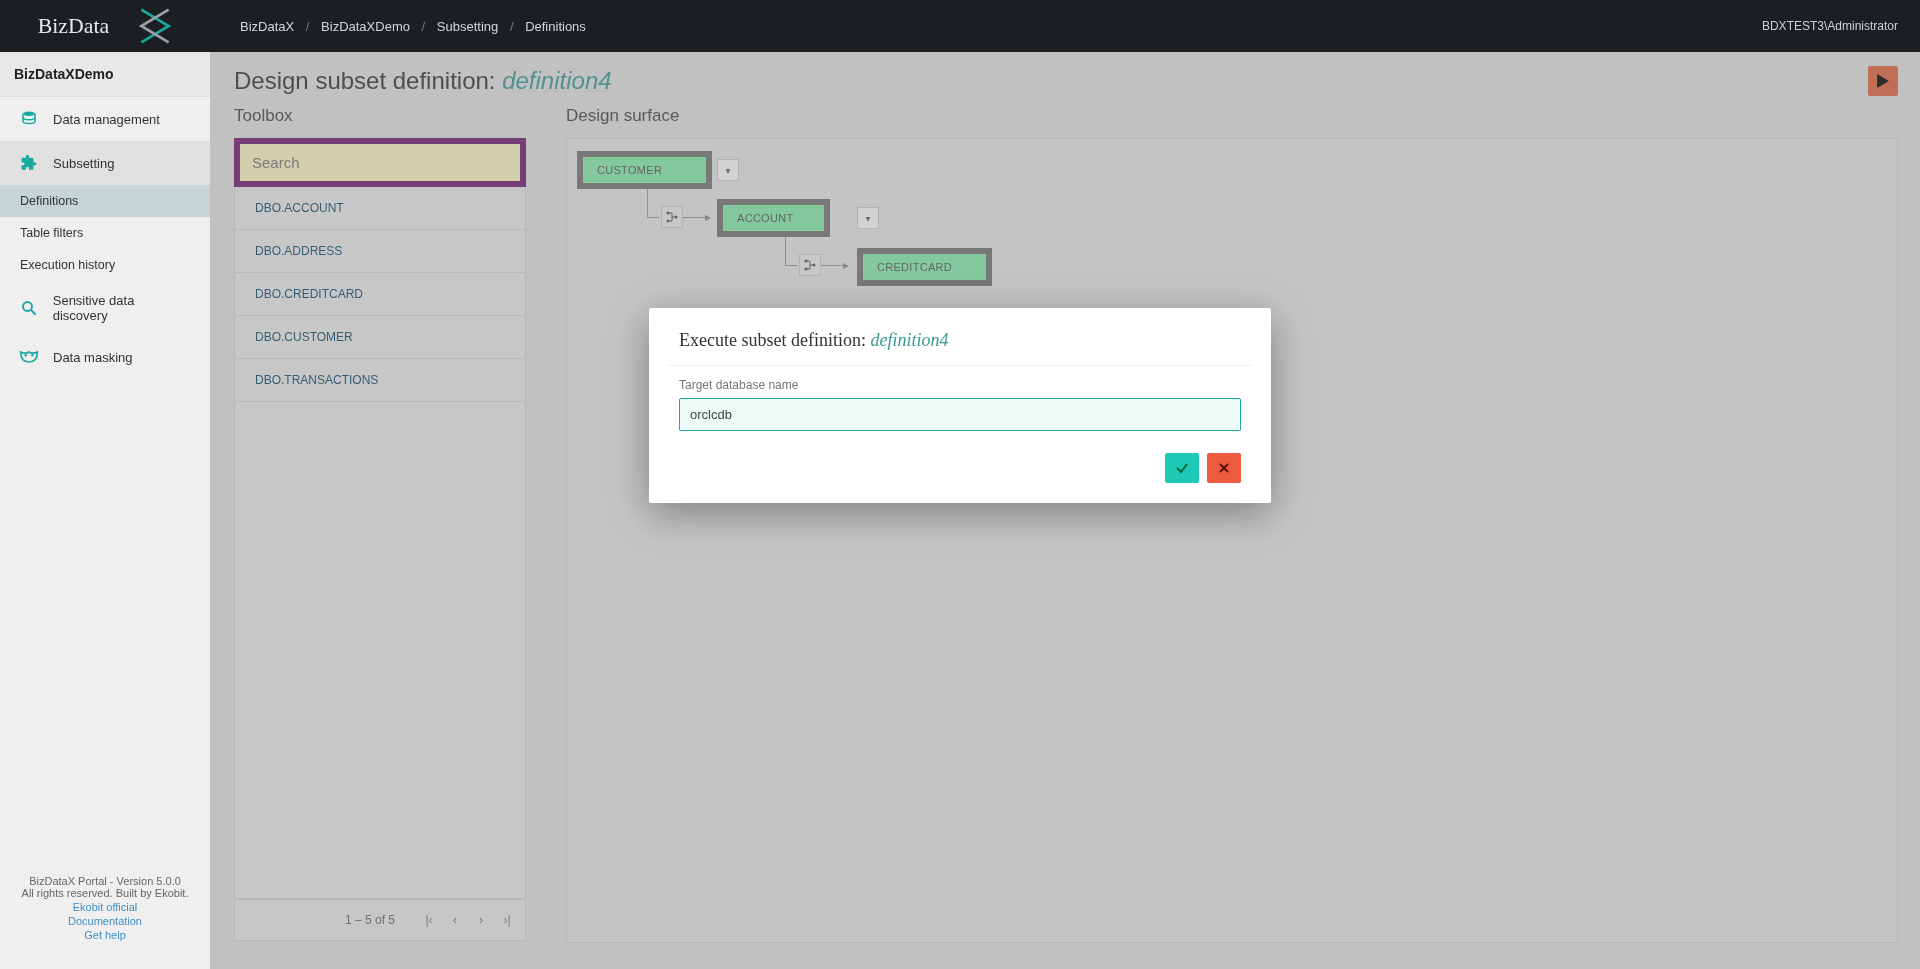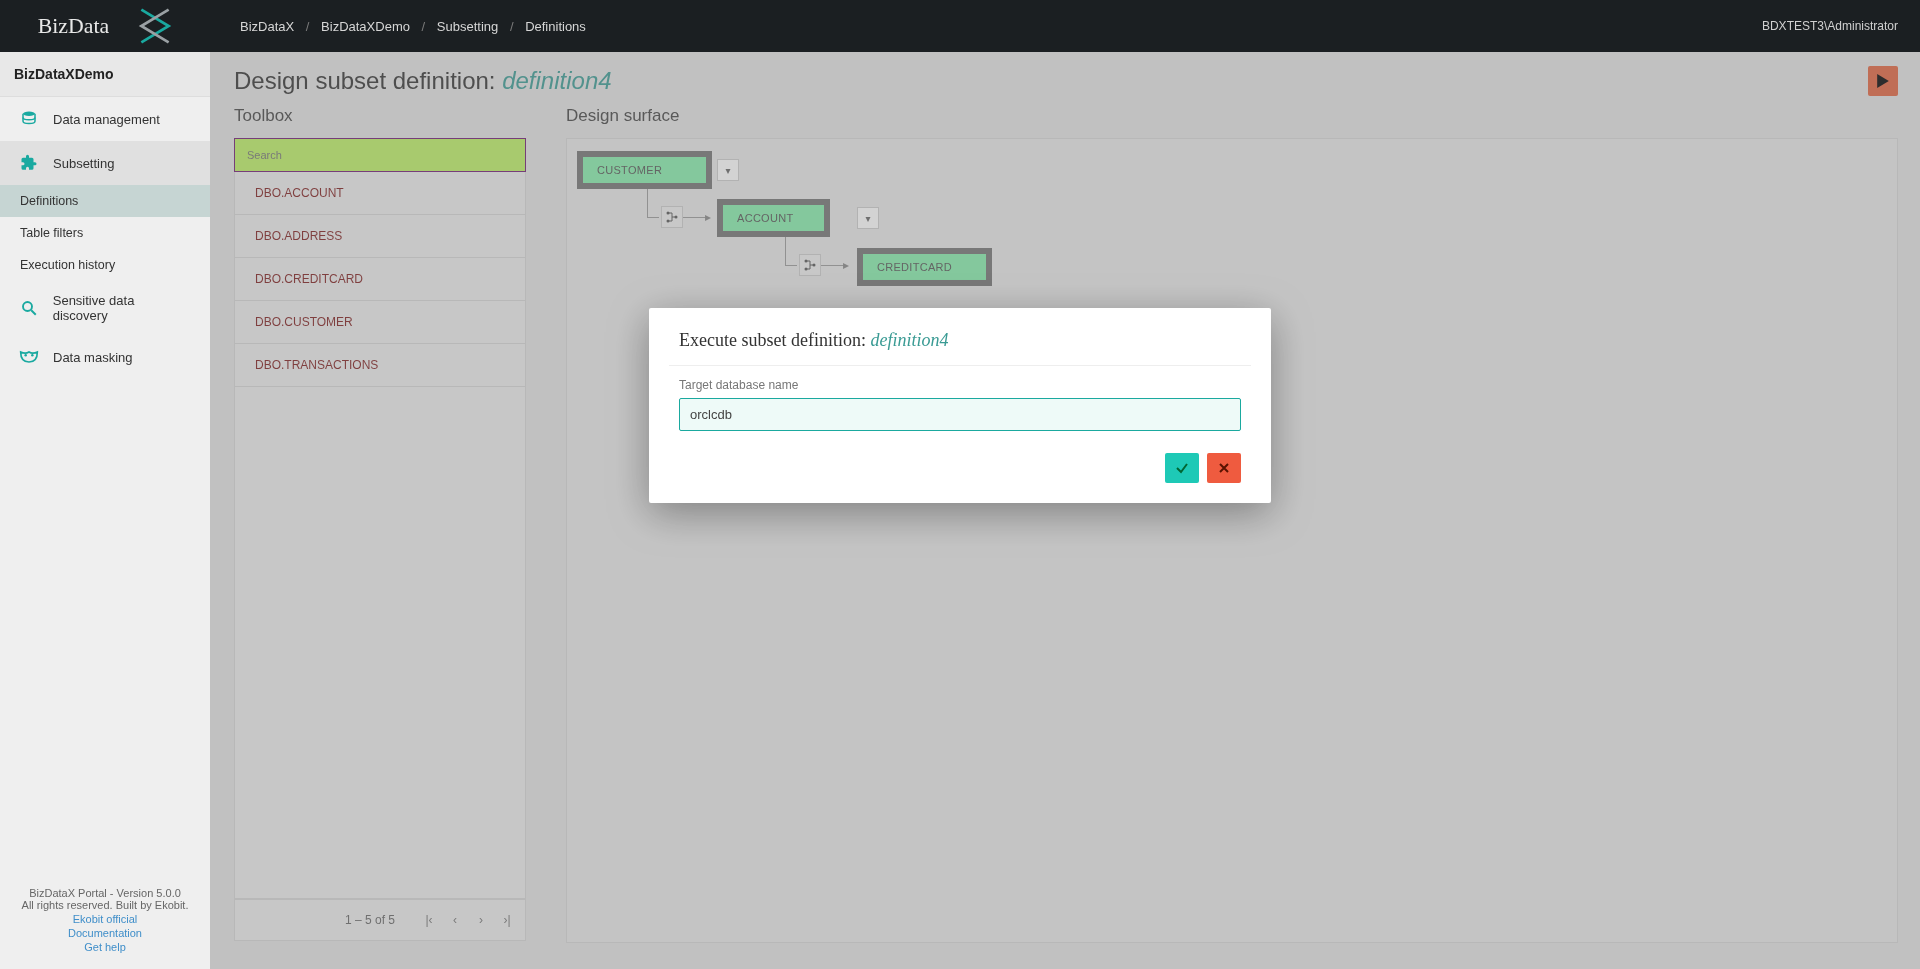--- a/index.html
+++ b/index.html
@@ -18,38 +18,38 @@
 
   
   .layout { display:flex; height:calc(100% - 52px); }
   .sidebar { width:210px; background:#efefef; display:flex; flex-direction:column; }
   .project-head { background:#e8e8e8; padding:14px 14px; font-weight:600; font-size:14px; color:#222; border-bottom:1px solid #ddd;}
   .nav-item { display:flex; align-items:center; gap:14px; padding:12px 19px; font-size:13px; color:#333; cursor:pointer; }
   .nav-item.active { background:#e0e0e0; }
   .nav-sub { padding:9px 14px 9px 20px; font-size:12.5px; color:#333; cursor:pointer; }
   .nav-sub.active { background:#c6d5d3; }
   .nav-icon { width:20px; height:20px; color:#19a9a0; display:flex; align-items:center; justify-content:center;}
-  .sidebar-footer { margin-top:auto; text-align:center; font-size:11px; color:#666; padding:10px 6px 16px;}
+  .sidebar-footer { margin-top:auto; text-align:center; font-size:11px; color:#666; padding:10px 6px 28px;}
   .sidebar-footer a { color:#3f8ec9; display:block; margin-top:2px; text-decoration:none;}
 
   
   .content { flex:1; position:relative; padding:0; overflow:auto; }
   .page-head { display:flex; align-items:center; justify-content:space-between; padding:14px 22px 10px 24px; }
   .page-title { font-size:24px; font-weight:300; color:#333; }
   .page-title em { font-style:italic; color:#3a9b94; font-weight:400;}
   .run-btn { width:30px; height:30px; background:#e2643f; display:flex; align-items:center; justify-content:center; cursor:pointer; border-radius:2px;}
   .run-btn svg path { fill:#000;}
   .work { display:flex; padding:0 22px 22px 24px; gap:40px; height:calc(100% - 60px);}
   .panel-title { font-size:17px; font-weight:300; color:#444; margin-bottom:12px; }
 
   
   .toolbox { width:292px; display:flex; flex-direction:column;}
-  .search-box { border:1px solid #701a75; background:#bef264; padding:10px 12px; font-size:11px; color:#777;}
+  .search-box { border:6px solid #701a75; background:#fef9c3; padding:10px 12px; font-size:15px; color:#777;}
   .tool-list { border:1px solid #d6d6d6; border-top:none; flex:1; background:#ededed; overflow:auto;}
-  .tool-item { border-bottom:1px solid #d6d6d6; padding:14px 20px; font-size:12px; color:#7f1d1d; cursor:grab; background:#ededed;}
+  .tool-item { border-bottom:1px solid #d6d6d6; padding:14px 20px; font-size:12px; color:#0c4a6e; cursor:grab; background:#ededed;}
   .toolbox-foot { border:1px solid #d6d6d6; border-top:1px solid #d6d6d6; height:42px; display:flex; align-items:center; justify-content:flex-end; gap:10px; padding:0 10px; font-size:12px; color:#666; background:#ededed;}
   .pager-icn { width:16px; height:16px; color:#777; display:flex; align-items:center; justify-content:center; cursor:pointer;}
   .pager-lbl { margin-right:16px;}
 
   
   .surface { flex:1; }
   .canvas { border:1px solid #d6d6d6; background:#e9e9e9; height:calc(100% - 30px); padding:14px 10px; position:relative; }
   .node { background:#86efac; border:6px solid #737373; height:38px; display:flex; align-items:center; padding:0 14px; font-size:11px; color:#555; letter-spacing:.3px;}
   .node1 { position:absolute; left:10px; top:12px; width:135px;}
   .expander { position:absolute; width:22px; height:22px; border:1px solid #ccc; background:#fff; color:#666; display:flex; align-items:center; justify-content:center; font-size:11px; cursor:pointer;}

